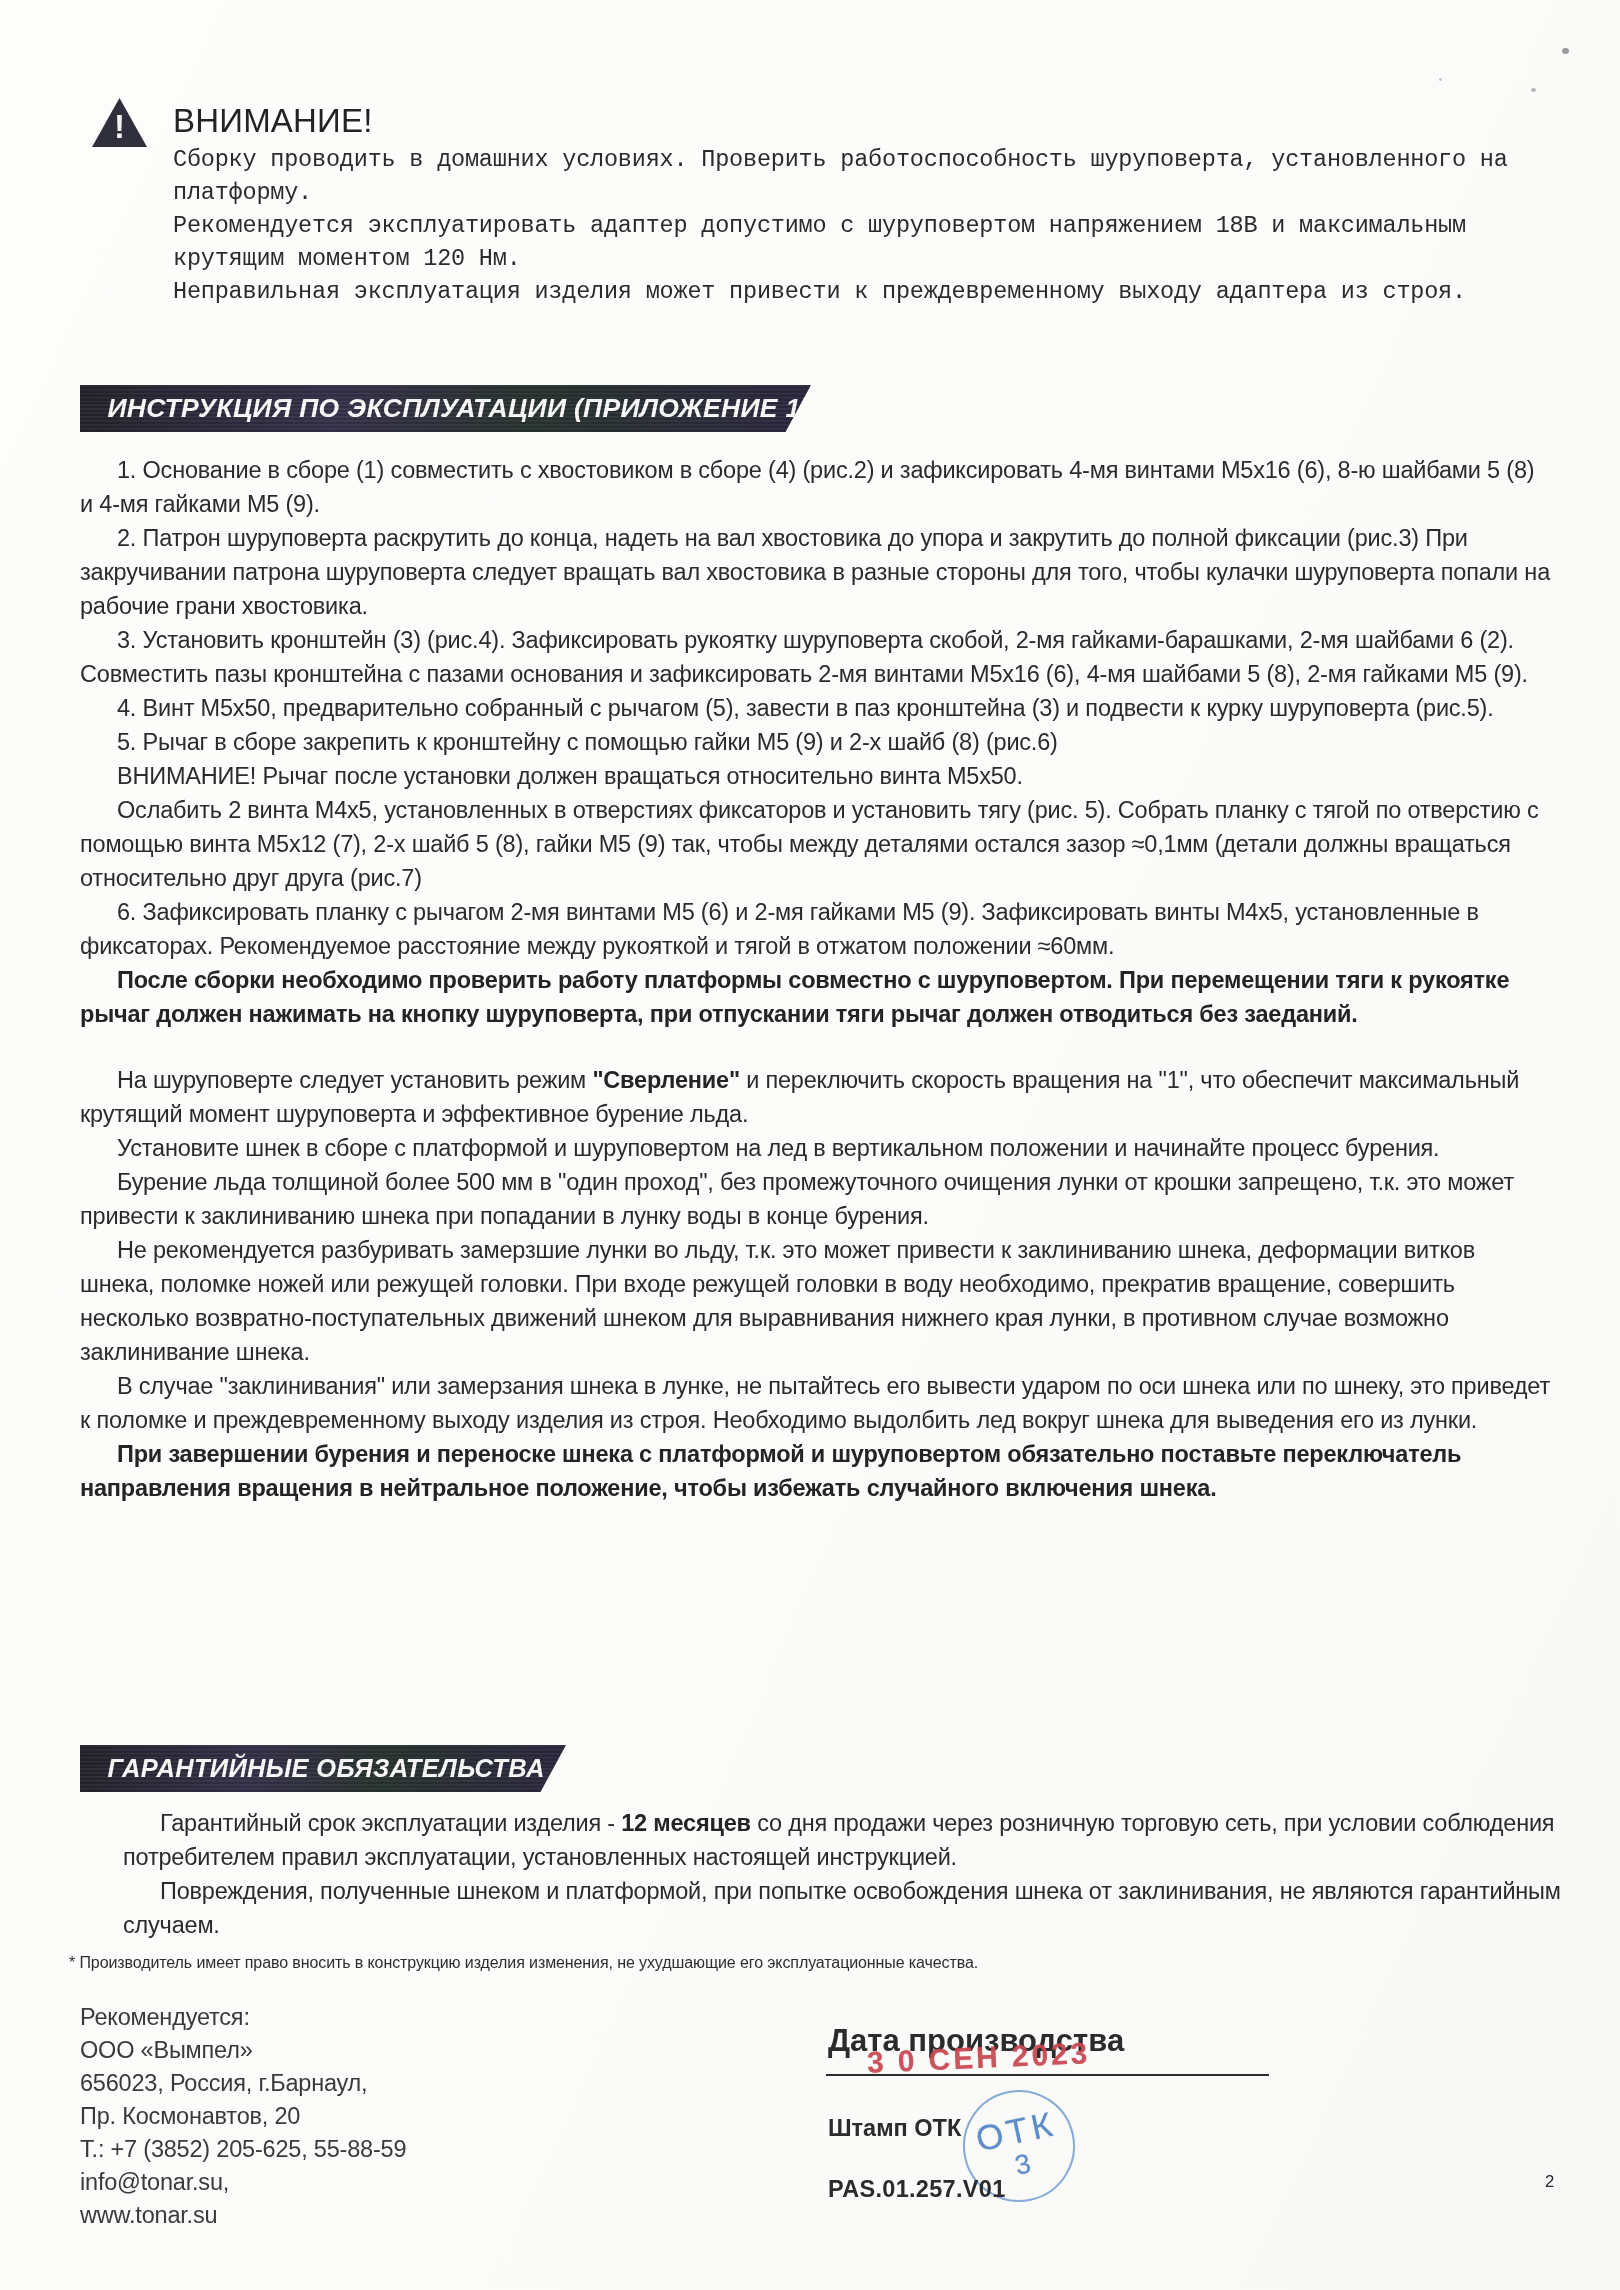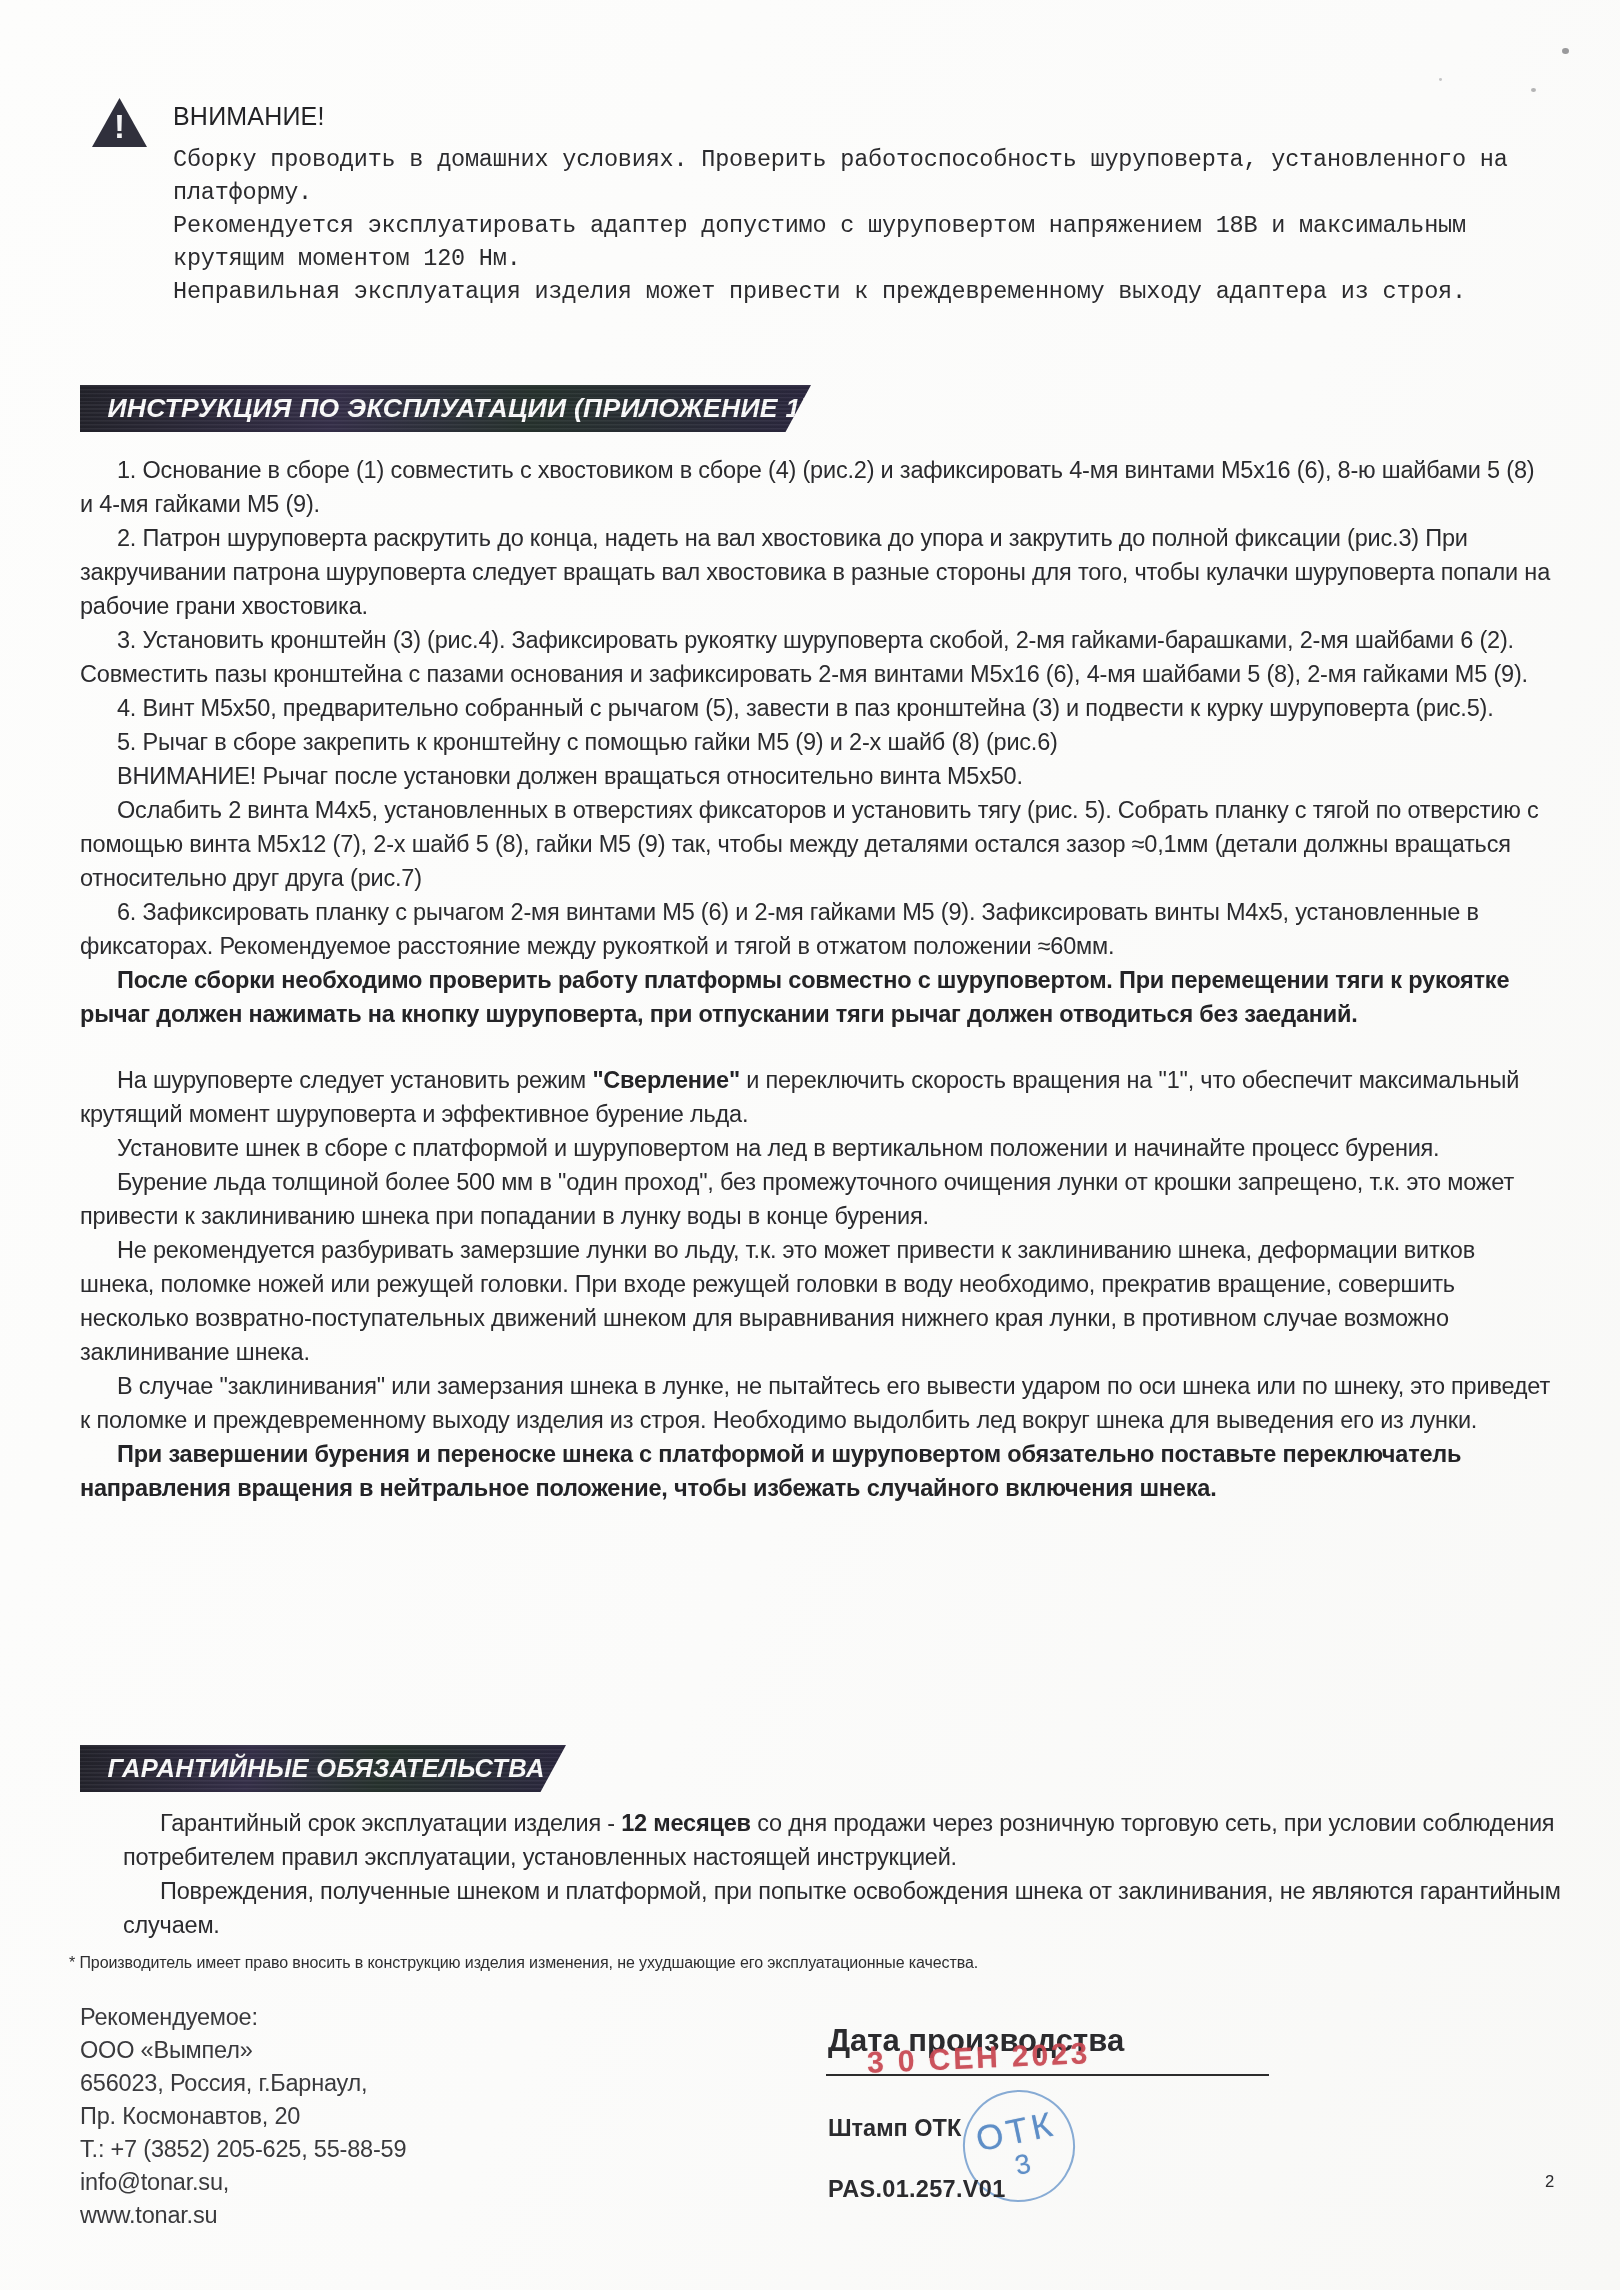--- a/index.html
+++ b/index.html
@@ -19,21 +19,21 @@
     background:#30303c;
     clip-path:polygon(50% 0,100% 100%,0 100%);
     display:flex;align-items:flex-end;justify-content:center;
   }
   .warning-icon span{
     color:#f4f4f4;font-weight:bold;font-size:33px;line-height:1;
     padding-bottom:3.9px;font-family:"Liberation Sans",sans-serif;
   }
   .warning-title{
     position:absolute;left:173px;top:102px;
-    font-size:25px;letter-spacing:0.2px;color:#232326;
+    font-size:33px;letter-spacing:0.2px;color:#232326;
   }
   .warning-text{
     position:absolute;left:173px;top:143px;width:1372px;
     font-size:23.5px;line-height:33px;letter-spacing:-0.2px;color:#2b2b2e;
   }
   .warning-text .para{text-indent:0;font-family:Liberation Mono, monospace;}
 
   
   .banner{
     position:absolute;height:47px;
@@ -161,21 +161,21 @@
     <span>ГАРАНТИЙНЫЕ ОБЯЗАТЕЛЬСТВА</span>
   </div>
   <div class="bodytext warranty">
       <p class="para"><span>Гарантийный срок эксплуатации  изделия - </span><b>12 месяцев</b><span> со дня продажи через розничную торговую сеть, при условии соблюдения потребителем правил эксплуатации, установленных настоящей инструкцией.</span></p>
       <p class="para"><span>Повреждения, полученные шнеком и платформой, при попытке освобождения шнека от заклинивания, не являются гарантийным случаем.</span></p>
     </div>
 
   <div class="footnote">* Производитель имеет право вносить в конструкцию изделия изменения, не ухудшающие его эксплуатационные качества.</div>
 
   <div class="manufacturer">
-      <div>Рекомендуемое:</div>
+      <div>Рекомендуется:</div>
       <div>ООО «Вымпел»</div>
       <div>656023, Россия, г.Барнаул,</div>
       <div>Пр. Космонавтов, 20</div>
       <div>Т.: +7 (3852) 205-625, 55-88-59</div>
       <div>info@tonar.su,</div>
       <div>www.tonar.su</div>
     </div>
 
   <div class="prod-label">Дата производства</div>
   <div class="date-stamp">3 0 СЕН 2023</div>

